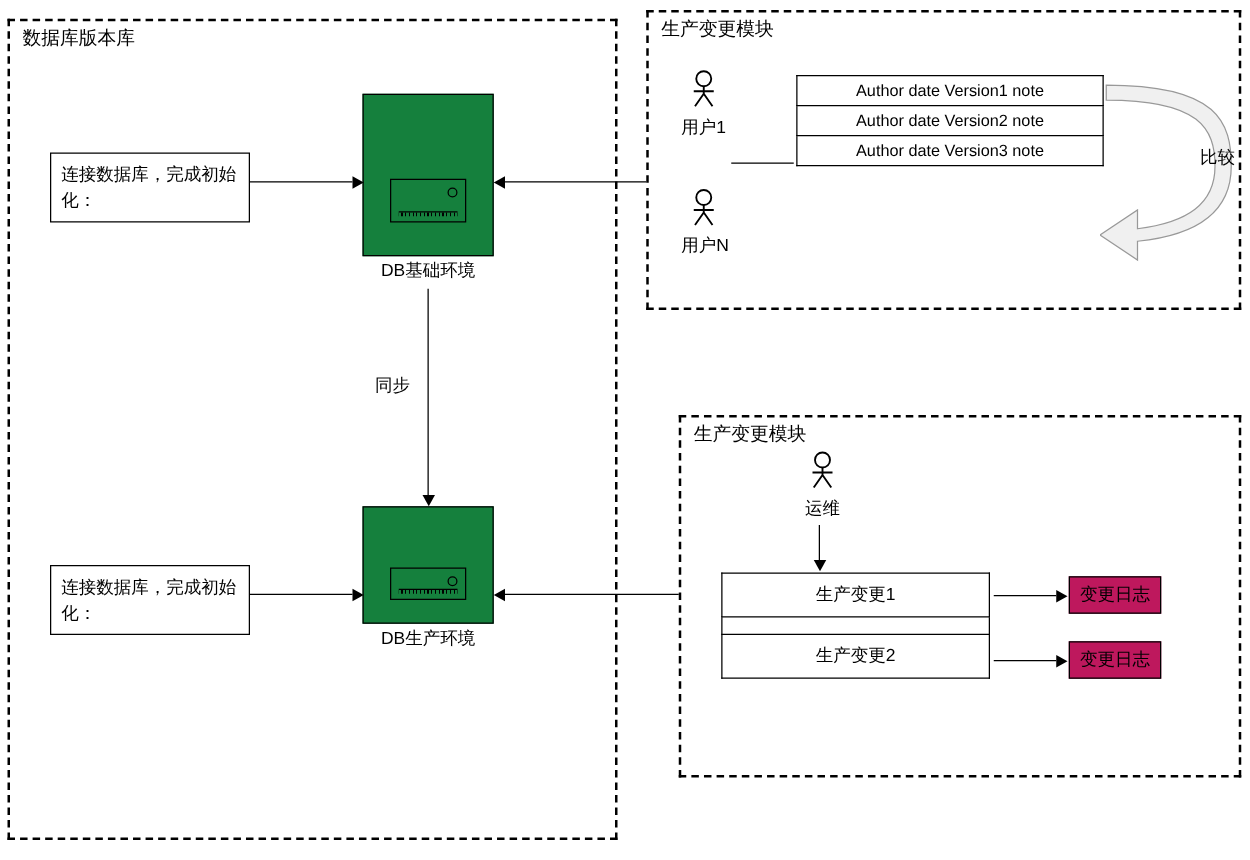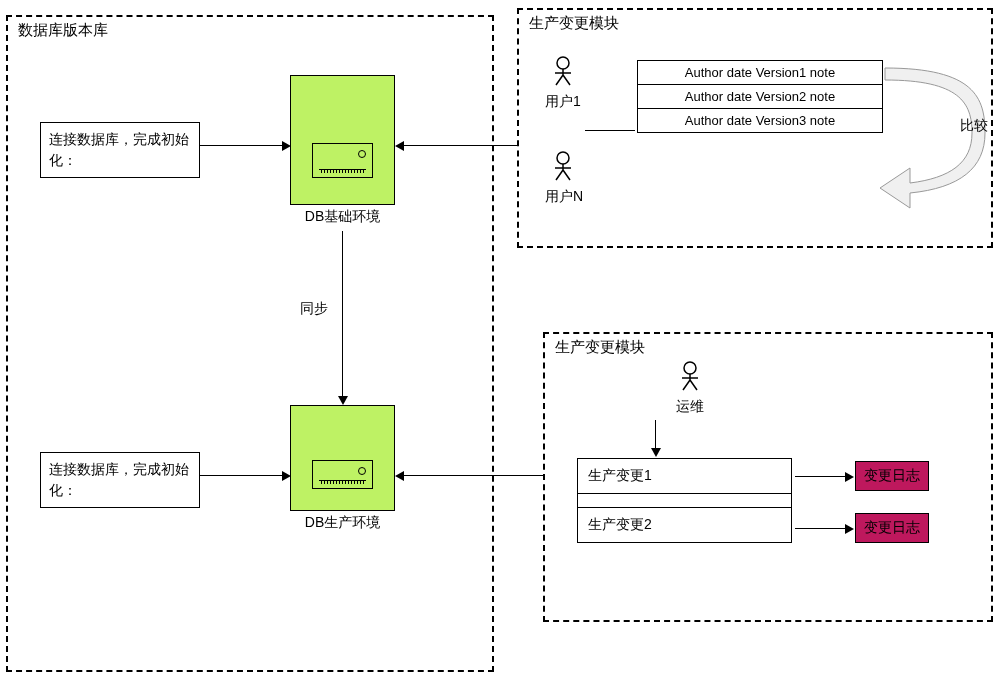--- a/index.html
+++ b/index.html
@@ -28,21 +28,21 @@
     position: absolute;
     border: 1px solid #000;
     padding: 6px 8px;
     background: #fff;
     font-size: 14px;
     line-height: 1.5;
   }
   .server {
     position: absolute;
     border: 1px solid #000;
-    background: #bef264;
+    background: #15803d;
   }
   .server .inner {
     position: absolute;
     left: 20%;
     right: 20%;
     bottom: 20%;
     height: 28%;
     border: 1px solid #000;
   }
   .server .inner::before {
@@ -114,20 +114,21 @@
     position: absolute;
   }
   .prod-table {
     position: absolute;
     border-collapse: collapse;
   }
   .prod-table td {
     border: 1px solid #000;
     padding: 8px 10px;
     font-size: 14px;
+    text-align: center;
   }
   .prod-table td.spacer { padding: 0; height: 14px; }
   .log-box {
     position: absolute;
     border: 1px solid #000;
     padding: 5px 8px;
     font-size: 14px;
     background: #be185d;
   }
 </style>
@@ -148,21 +149,21 @@
 
 <div class="solid-box" style="left:40px; top:122px; width:160px;">连接数据库，完成初始化：</div>
 
 <div class="solid-box" style="left:40px; top:452px; width:160px;">连接数据库，完成初始化：</div>
 
 <div class="server" style="left:290px; top:75px; width:105px; height:130px;">
   <div class="inner"></div>
   <div class="server-label">DB基础环境</div>
 </div>
 
-<div class="server" style="left:290px; top:405px; width:105px; height:106px;">
+<div class="server" style="left:290px; top:405px; width:105px; height:94px;">
   <div class="inner"></div>
   <div class="server-label">DB生产环境</div>
 </div>
 
 <div class="arrow-line arrow-h" style="left:200px; top:145px; width:82px;"></div>
 <div class="arrowhead-right" style="left:282px; top:140.5px;"></div>
 
 <div class="arrow-line arrow-h" style="left:200px; top:475px; width:82px;"></div>
 <div class="arrowhead-right" style="left:282px; top:470.5px;"></div>
 
@@ -207,21 +208,21 @@
 </tbody>
   </table>
 
 <div class="compare-arrow" style="left:880px; top:58px;">
   <svg width="115" height="155" viewBox="0 0 115 155">
     <path d="M5 10 C 95 10, 105 40, 105 75 C 105 110, 80 130, 30 135 L30 150 L0 130 L30 110 L30 125 C 70 120, 92 105, 92 75 C 92 45, 80 22, 5 22 Z" fill="#f0f0f0" stroke="#999" stroke-width="1"></path>
   </svg>
 </div>
 <div class="compare-label" style="left:960px; top:117px;">比较</div>
 
-<div class="user" style="left:672px; top:360px;">
+<div class="user" style="left:640px; top:360px;">
   <svg width="28" height="36" viewBox="0 0 28 36">
     <circle cx="14" cy="8" r="6" fill="none" stroke="#000" stroke-width="1.5"></circle>
     <path d="M14 14 v6 M14 20 l-7 10 M14 20 l7 10 M6 18 h16" fill="none" stroke="#000" stroke-width="1.5"></path>
   </svg>
   <div class="ulabel">运维</div>
 </div>
 
 <div class="arrow-line arrow-v" style="left:655px; top:420px; height:30px;"></div>
 <div class="arrowhead-down" style="left:650.5px; top:448px;"></div>
 

